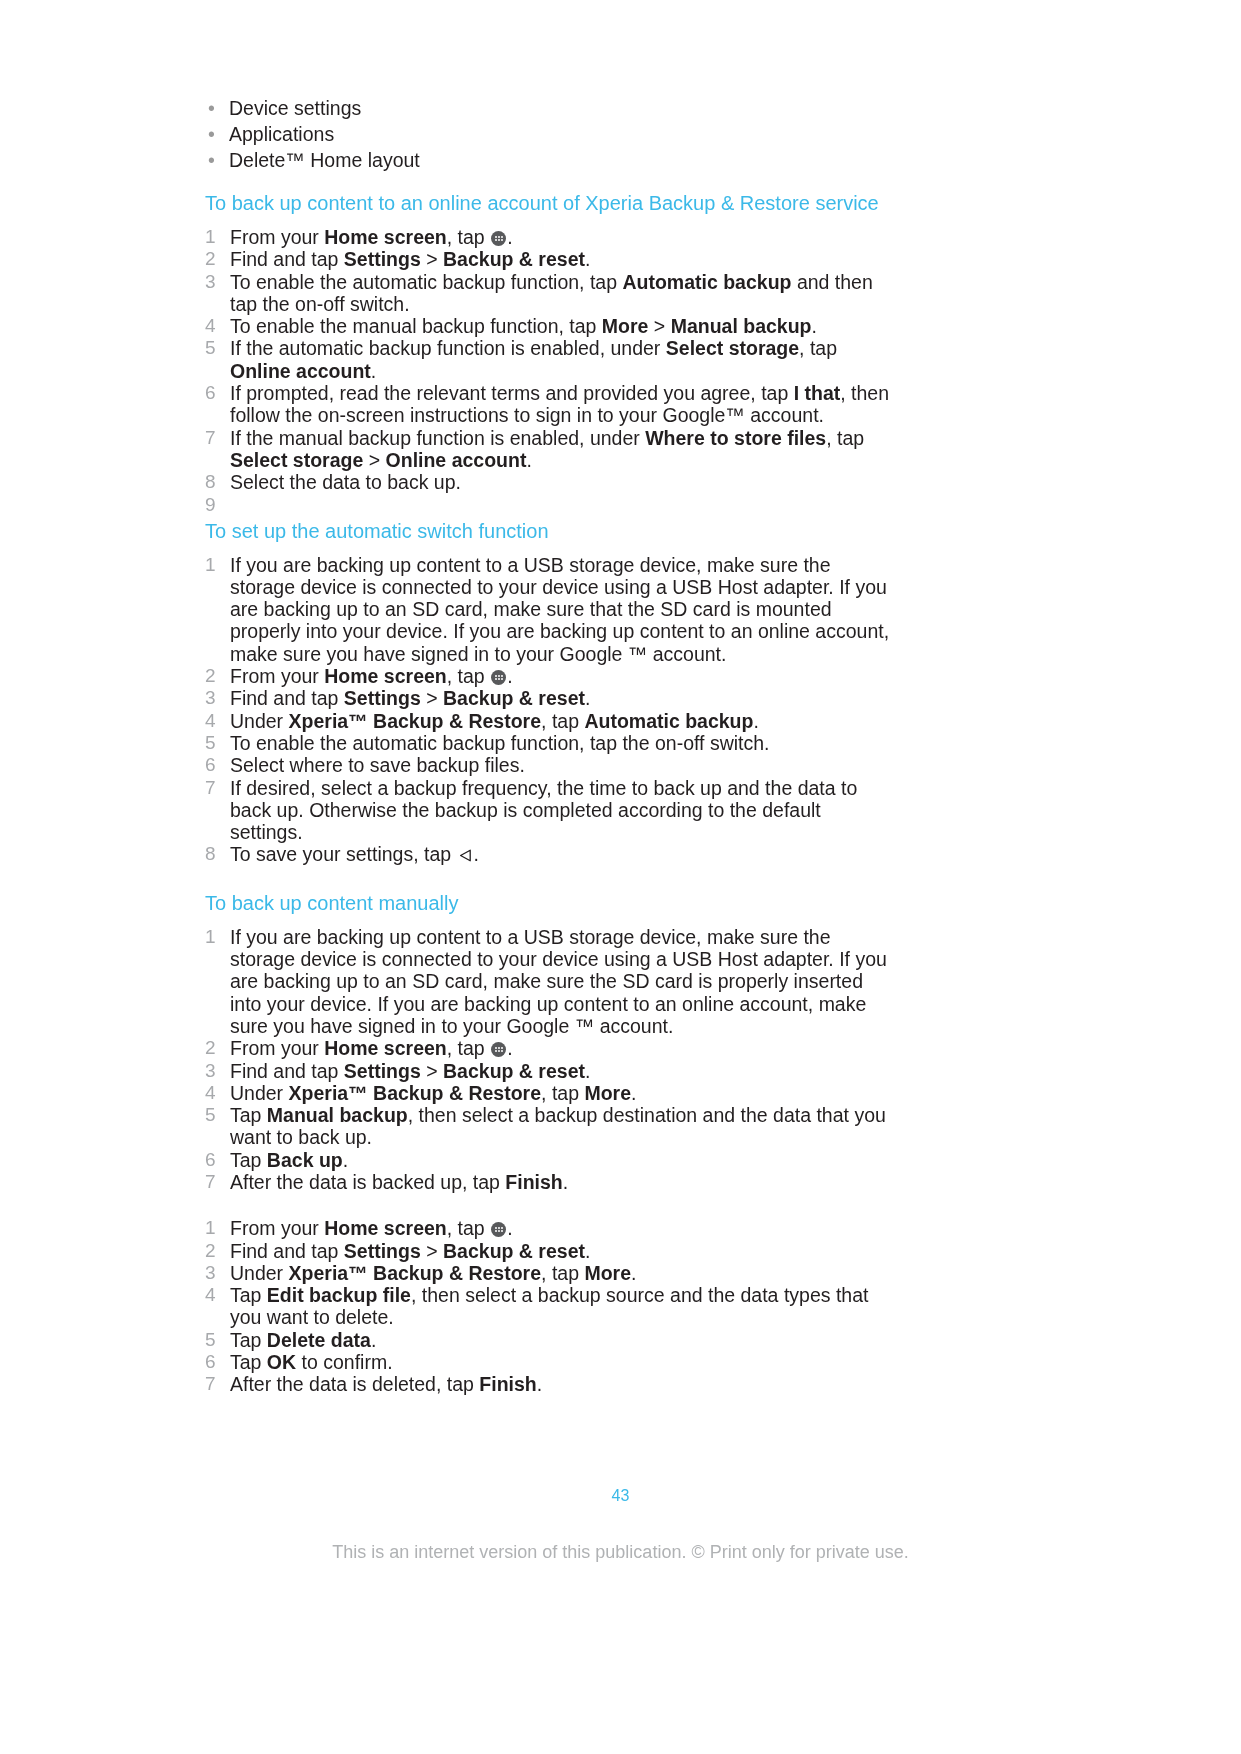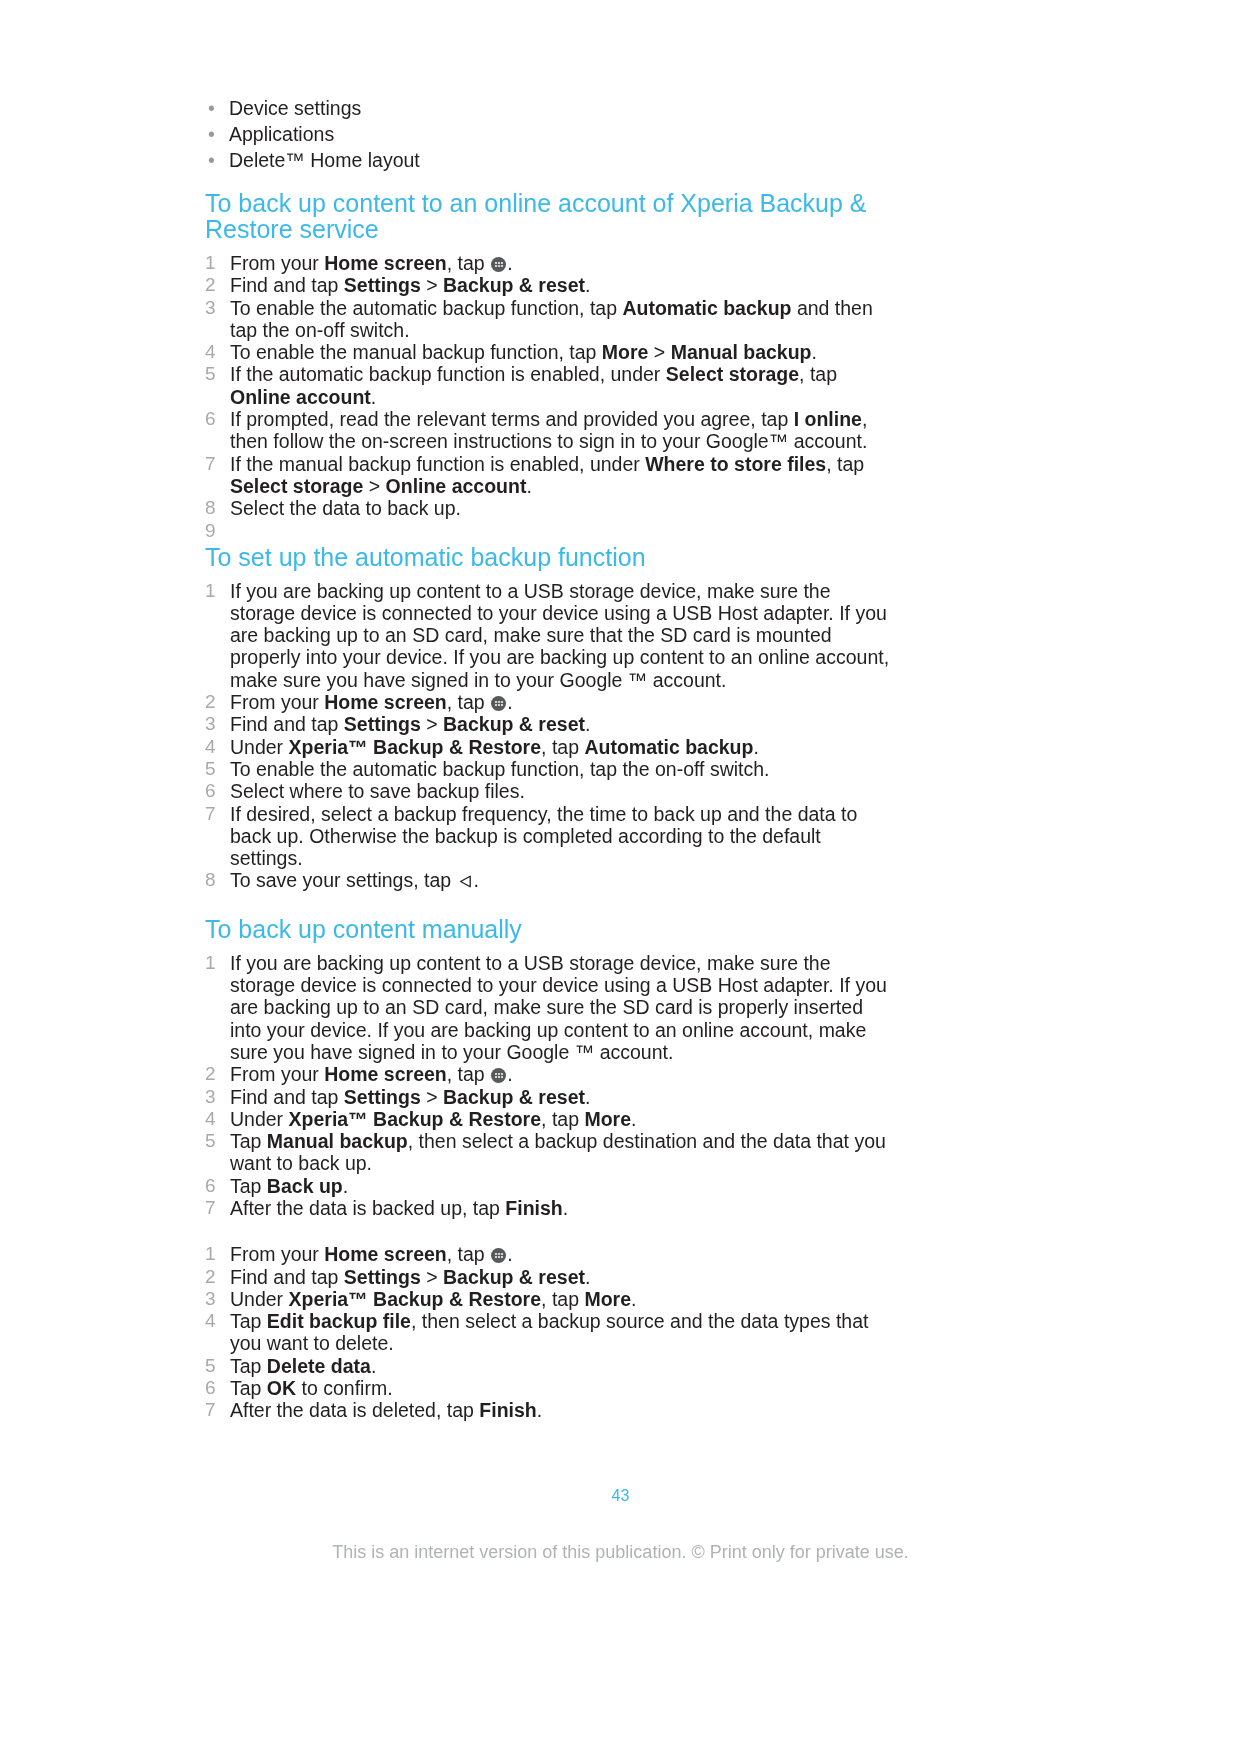--- a/index.html
+++ b/index.html
@@ -50,21 +50,21 @@
     font-size: 19.5px;
     line-height: 24px;
   }
 
   
   .section {
     margin-top: 18px;
   }
   .sec-head {
     color: #3bb9e8;
-    font-size: 25px;
+    font-size: 20px;
     line-height: 26px;
     margin: 0 0 10px 0;
     font-weight: normal;
   }
   .section + .section { margin-top: 24px; }
 
   
   ol.steps {
     list-style: none;
     margin: 0;
@@ -158,28 +158,28 @@
 
     <div id="sections-container">
         <div class="section">
           <div class="sec-head">To back up content to an online account of Xperia Backup &amp; Restore service</div>
           <ol class="steps">
             <li><span class="num">1</span><span>From your <b>Home screen</b>, tap <span class="apps-icon"><i></i><i></i><i></i><i></i><i></i><i></i></span>.</span></li>
             <li><span class="num">2</span><span>Find and tap <b>Settings</b> <span class="gt">&gt;</span> <b>Backup &amp; reset</b>.</span></li>
             <li><span class="num">3</span><span>To enable the automatic backup function, tap <b>Automatic backup</b> and then tap the on-off switch.</span></li>
             <li><span class="num">4</span><span>To enable the manual backup function, tap <b>More</b> <span class="gt">&gt;</span> <b>Manual backup</b>.</span></li>
             <li><span class="num">5</span><span>If the automatic backup function is enabled, under <b>Select storage</b>, tap <b>Online account</b>.</span></li>
-            <li><span class="num">6</span><span>If prompted, read the relevant terms and provided you agree, tap <b>I online</b>, then follow the on-screen instructions to sign in to your Google™ account.</span></li>
+            <li><span class="num">6</span><span>If prompted, read the relevant terms and provided you agree, tap <b>I that</b>, then follow the on-screen instructions to sign in to your Google™ account.</span></li>
             <li><span class="num">7</span><span>If the manual backup function is enabled, under <b>Where to store files</b>, tap <b>Select storage</b> <span class="gt">&gt;</span> <b>Online account</b>.</span></li>
             <li><span class="num">8</span><span>Select the data to back up.</span></li>
             <li><span class="num">9</span></li>
           </ol>
         </div>
         <div class="section">
-          <div class="sec-head">To set up the automatic backup function</div>
+          <div class="sec-head">To set up the automatic switch function</div>
           <ol class="steps">
             <li><span class="num">1</span><span>If you are backing up content to a USB storage device, make sure the storage device is connected to your device using a USB Host adapter. If you are backing up to an SD card, make sure that the SD card is mounted properly into your device. If you are backing up content to an online account, make sure you have signed in to your Google ™ account.</span></li>
             <li><span class="num">2</span><span>From your <b>Home screen</b>, tap <span class="apps-icon"><i></i><i></i><i></i><i></i><i></i><i></i></span>.</span></li>
             <li><span class="num">3</span><span>Find and tap <b>Settings</b> <span class="gt">&gt;</span> <b>Backup &amp; reset</b>.</span></li>
             <li><span class="num">4</span><span>Under <b>Xperia™ Backup &amp; Restore</b>, tap <b>Automatic backup</b>.</span></li>
             <li><span class="num">5</span><span>To enable the automatic backup function, tap the on-off switch.</span></li>
             <li><span class="num">6</span><span>Select where to save backup files.</span></li>
             <li><span class="num">7</span><span>If desired, select a backup frequency, the time to back up and the data to back up. Otherwise the backup is completed according to the default settings.</span></li>
             <li><span class="num">8</span><span>To save your settings, tap <svg class="back-icon" width="15" height="15" viewBox="0 0 15 15">
                   <path d="M12.2 2.2 L2.6 7.5 L12.2 12.8 Z" fill="none" stroke="#231f20" stroke-width="1.3" stroke-linejoin="round"></path>

